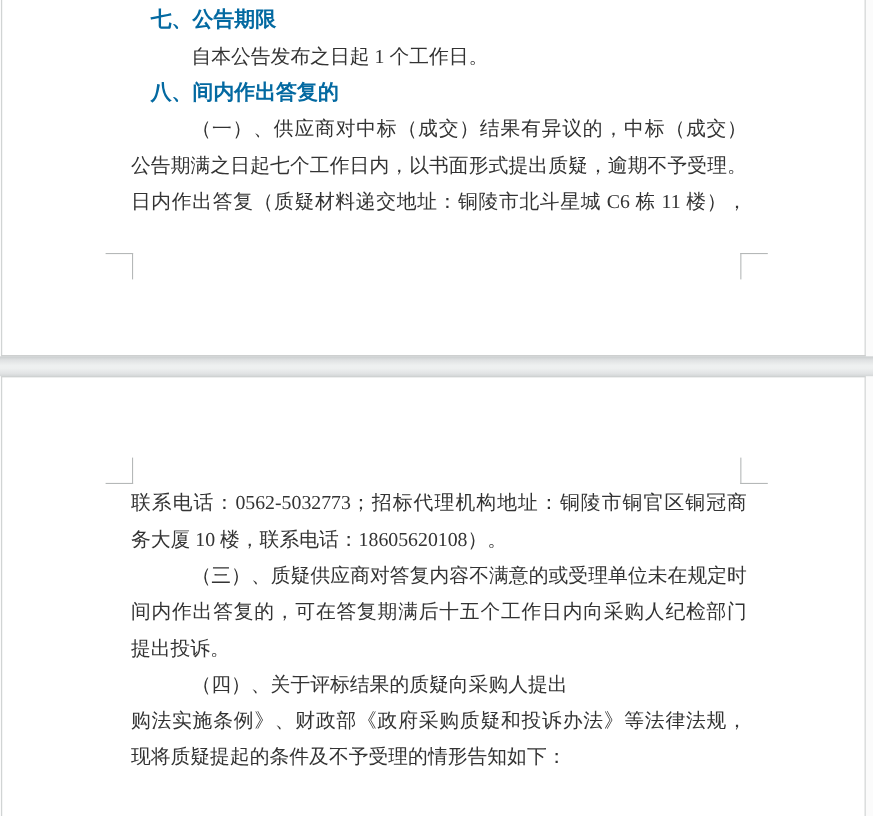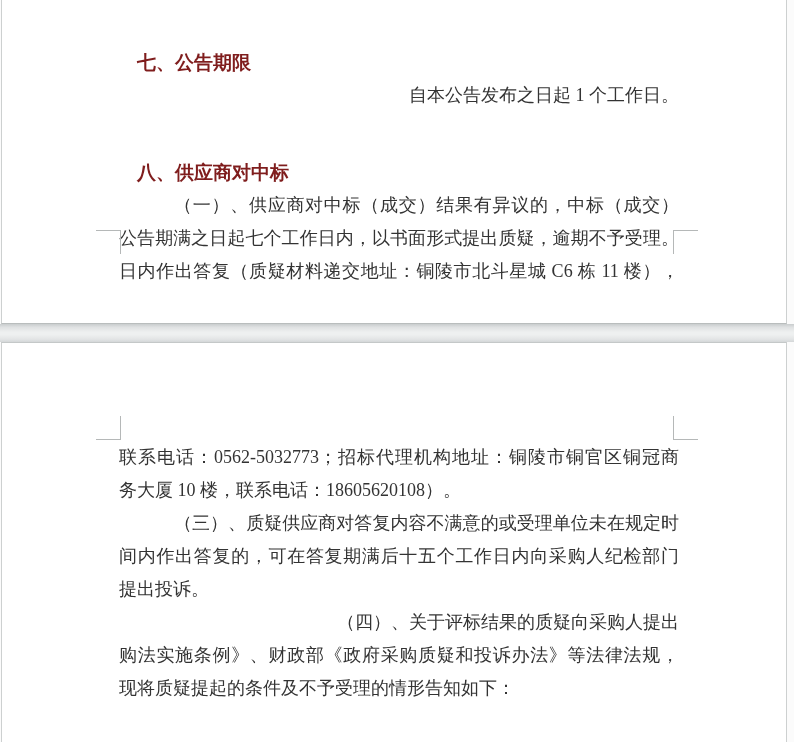--- a/index.html
+++ b/index.html
@@ -61,27 +61,26 @@
     font-size: 18px;
     white-space: pre;
     letter-spacing: 0;
   }
   .line.just {
     white-space: normal;
     text-align: justify;
     text-align-last: justify;
     font-family: Liberation Serif, serif;
   }
-  .line.indent { padding-left: 55px; text-align: right; }
+  .line.indent { padding-left: 55px; }
   .line.heading {
     padding-left: 18px;
     font-weight: bold;
     font-size: 19px;
-    color: #7f1d1d;
-    margin-top: 44px;
+    color: #0369a1;
   }
   
   .crop {
     position: absolute;
     width: 25px;
     height: 24px;
     box-sizing: border-box;
   }
   .crop.bl { border-top: 1px solid #b5b8b8; border-right: 1px solid #b5b8b8; }
   .crop.br { border-top: 1px solid #b5b8b8; border-left: 1px solid #b5b8b8; }
@@ -99,21 +98,21 @@
 
   <div id="page1" class="page"></div>
 
   <div id="page-gap"></div>
 
   <div id="page2" class="page"></div>
 
   <div id="p1-text" class="text-col">
     <div class="line heading">七、公告期限</div>
     <div class="line indent">自本公告发布之日起 1 个工作日。</div>
-    <div class="line heading">八、供应商对中标</div>
+    <div class="line heading">八、间内作出答复的</div>
     <div class="line indent just">（一）、供应商对中标（成交）结果有异议的，中标（成交）</div>
     <div class="line just">公告期满之日起七个工作日内，以书面形式提出质疑，逾期不予受理。</div>
     <div class="line just">日内作出答复（质疑材料递交地址：铜陵市北斗星城 C6 栋 11 楼），</div>
   </div>
 
   <div id="crop-p1-left" class="crop bl"></div>
   <div id="crop-p1-right" class="crop br"></div>
 
   <div id="crop-p2-left" class="crop tl"></div>
   <div id="crop-p2-right" class="crop tr"></div>

